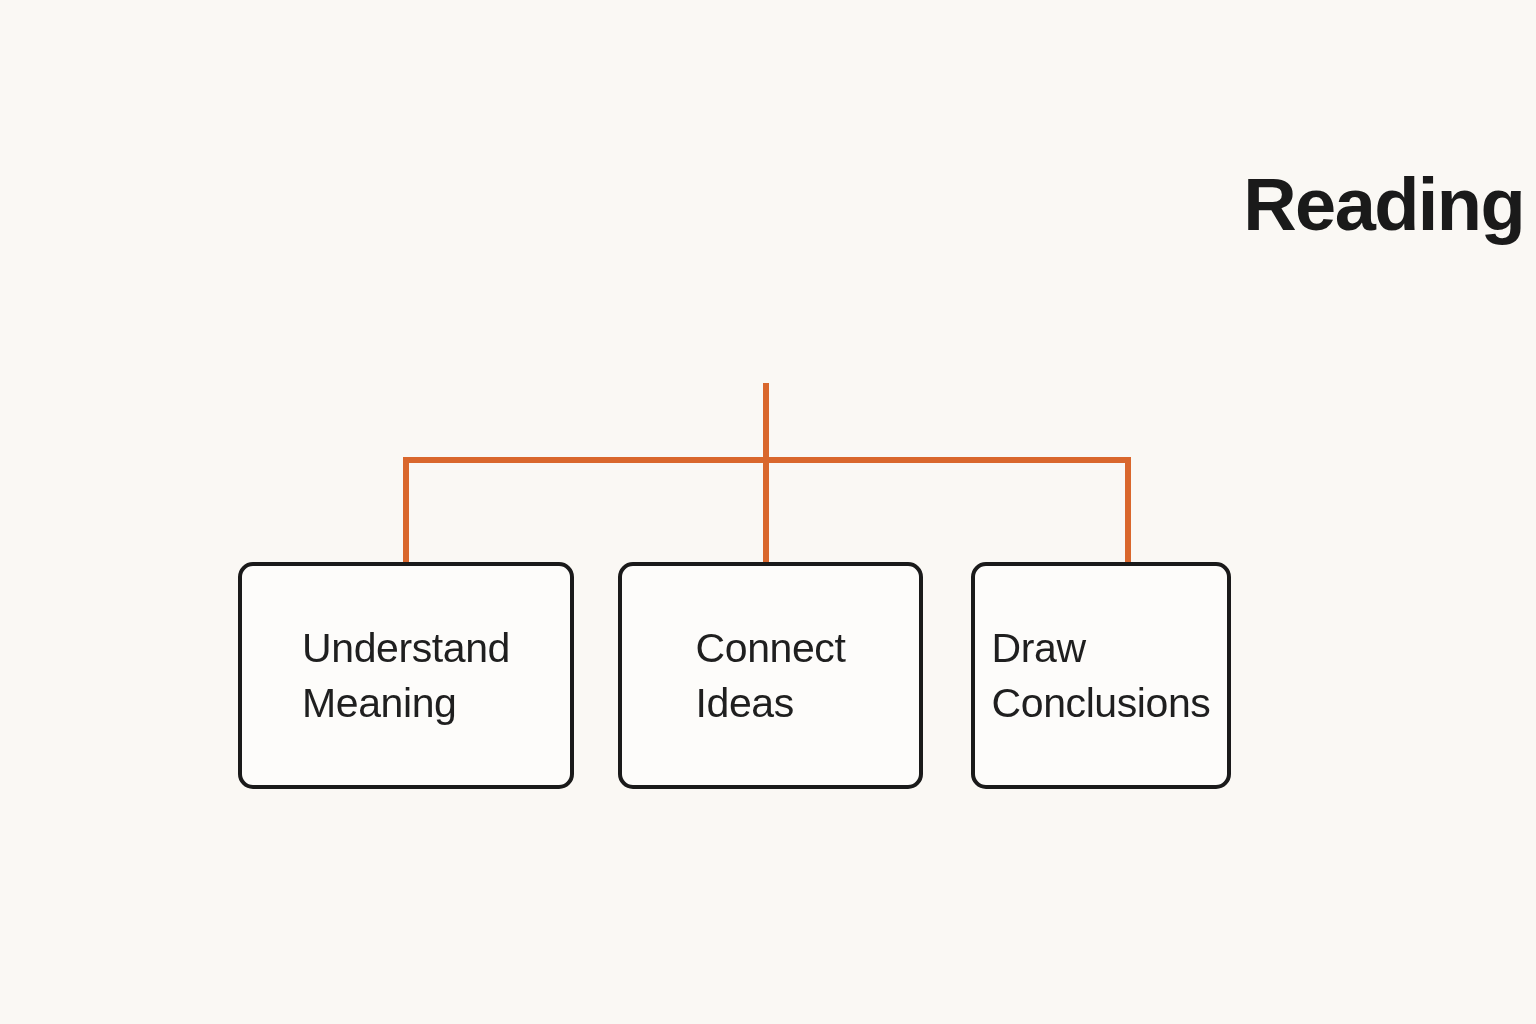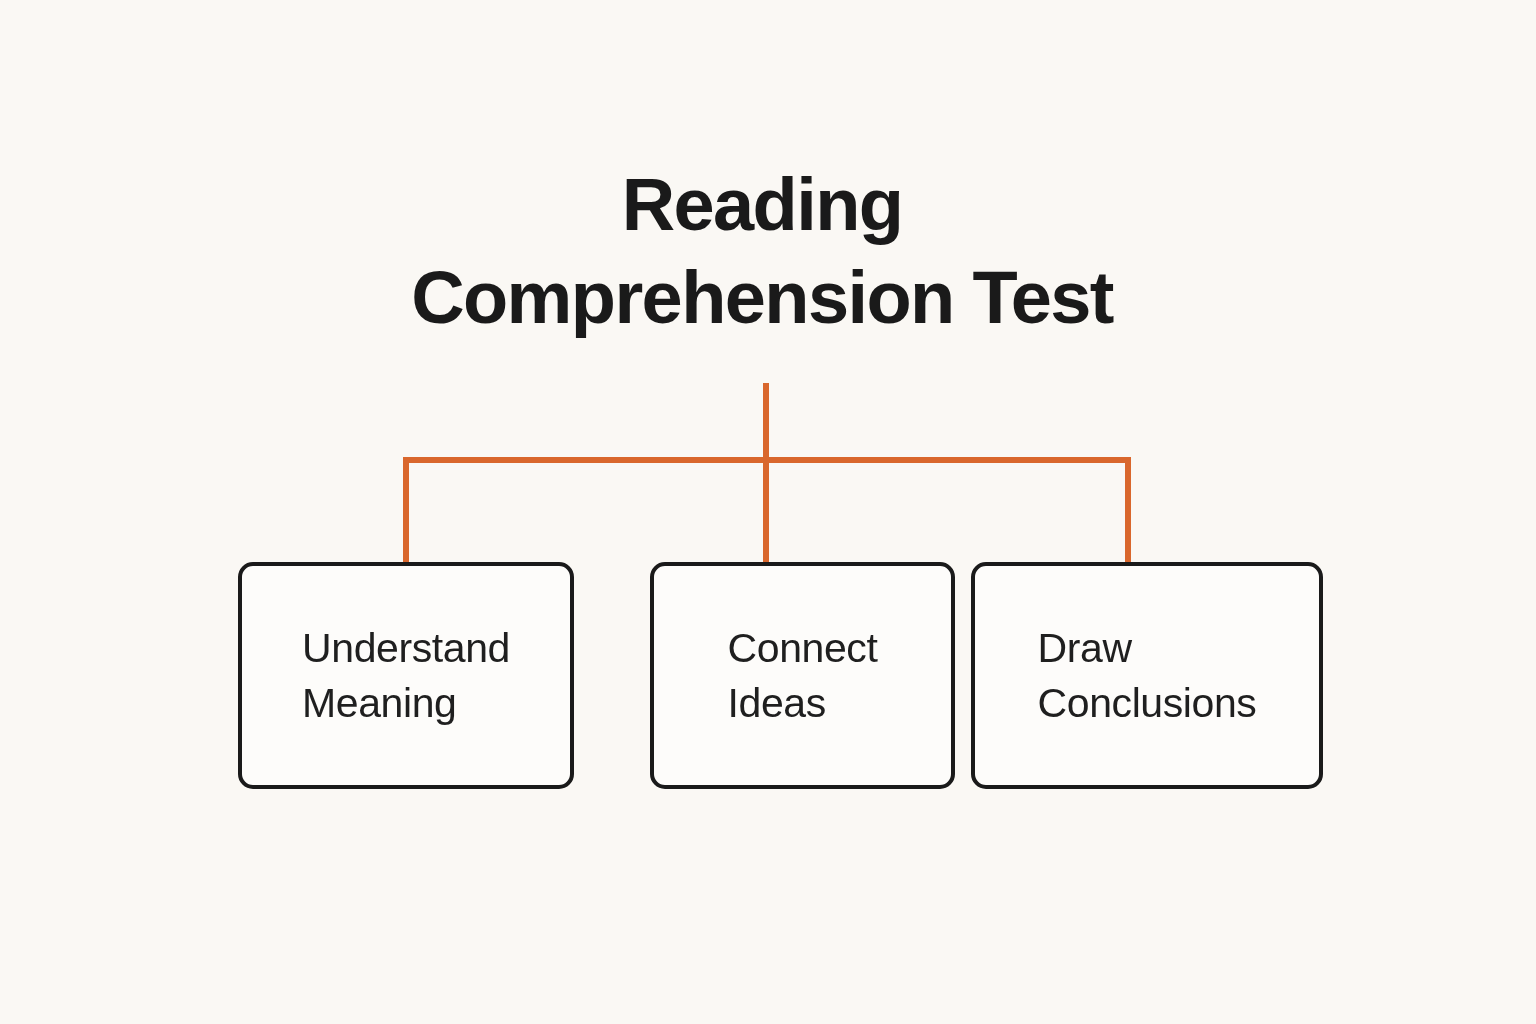--- a/index.html
+++ b/index.html
@@ -33,20 +33,21 @@
     font-family: "Liberation Sans", sans-serif;
     font-weight: 800;
     font-size: 74px;
     line-height: 93px;
     letter-spacing: -1.6px;
     user-select: none;
   }
   .title-line {
     display: block;
     white-space: nowrap;
+    text-align: right;
   }
 
   
   #connector-layer {
     position: absolute;
     left: 0;
     top: 0;
     width: 1536px;
     height: 1024px;
     pointer-events: none;
@@ -79,37 +80,35 @@
     left: 238px;
     top: 562px;
     width: 336px;
     height: 227px;
   }
   #node-connect-ideas {
     left: 618px;
     top: 562px;
     width: 305px;
     height: 227px;
-    margin-left: 32px;
   }
   #node-draw-conclusions {
     left: 971px;
     top: 562px;
-    width: 352px;
+    width: 260px;
     height: 227px;
   }
 </style>
 </head>
 <body>
 
 <div id="diagram-canvas">
 
   <div class="title-block">
     <span class="title-line">Reading</span>
-    <span class="title-line">Comprehension Test</span>
   </div>
 
   <svg id="connector-layer" viewBox="0 0 1536 1024" width="1536" height="1024" xmlns="http://www.w3.org/2000/svg">
     <g stroke="#d9672c" stroke-width="6" stroke-linecap="butt" fill="none">
 
       <line x1="766" y1="383" x2="766" y2="563"></line>
 
       <line x1="406" y1="460" x2="1128" y2="460"></line>
 
       <line x1="406" y1="457" x2="406" y2="563"></line>

